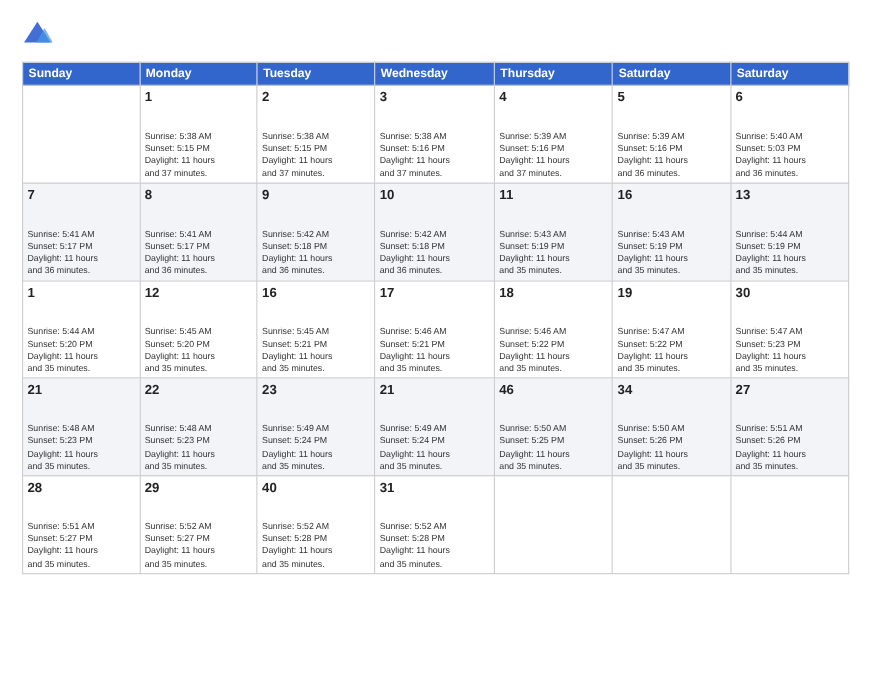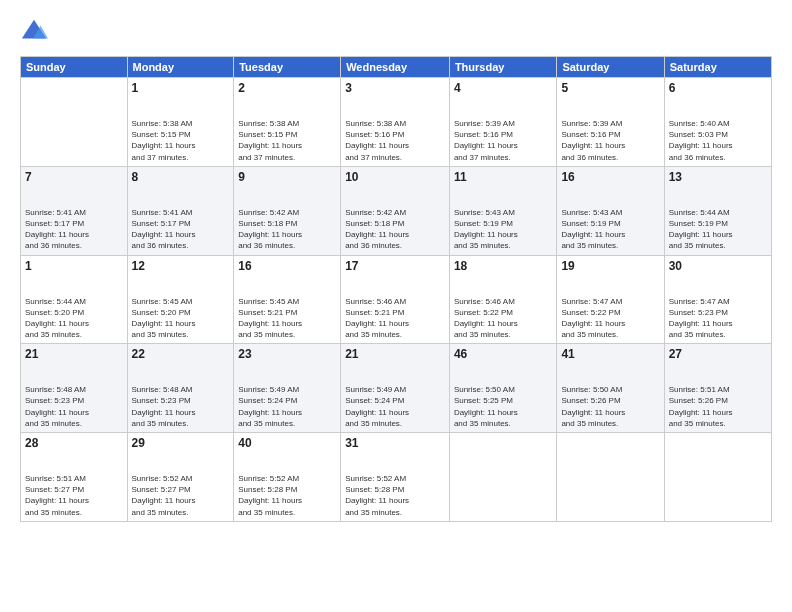--- a/index.html
+++ b/index.html
@@ -305,21 +305,21 @@
 and 35 minutes.</div>
           </td>
           <td>
             <span class="day-num">46</span>
             <div class="day-info" style="white-space: pre-line;">Sunrise: 5:50 AM
 Sunset: 5:25 PM
 Daylight: 11 hours
 and 35 minutes.</div>
           </td>
           <td>
-            <span class="day-num">41</span>
+            <span class="day-num">34</span>
             <div class="day-info" style="white-space: pre-line;">Sunrise: 5:50 AM
 Sunset: 5:26 PM
 Daylight: 11 hours
 and 35 minutes.</div>
           </td>
           <td>
             <span class="day-num">27</span>
             <div class="day-info" style="white-space: pre-line;">Sunrise: 5:51 AM
 Sunset: 5:26 PM
 Daylight: 11 hours

